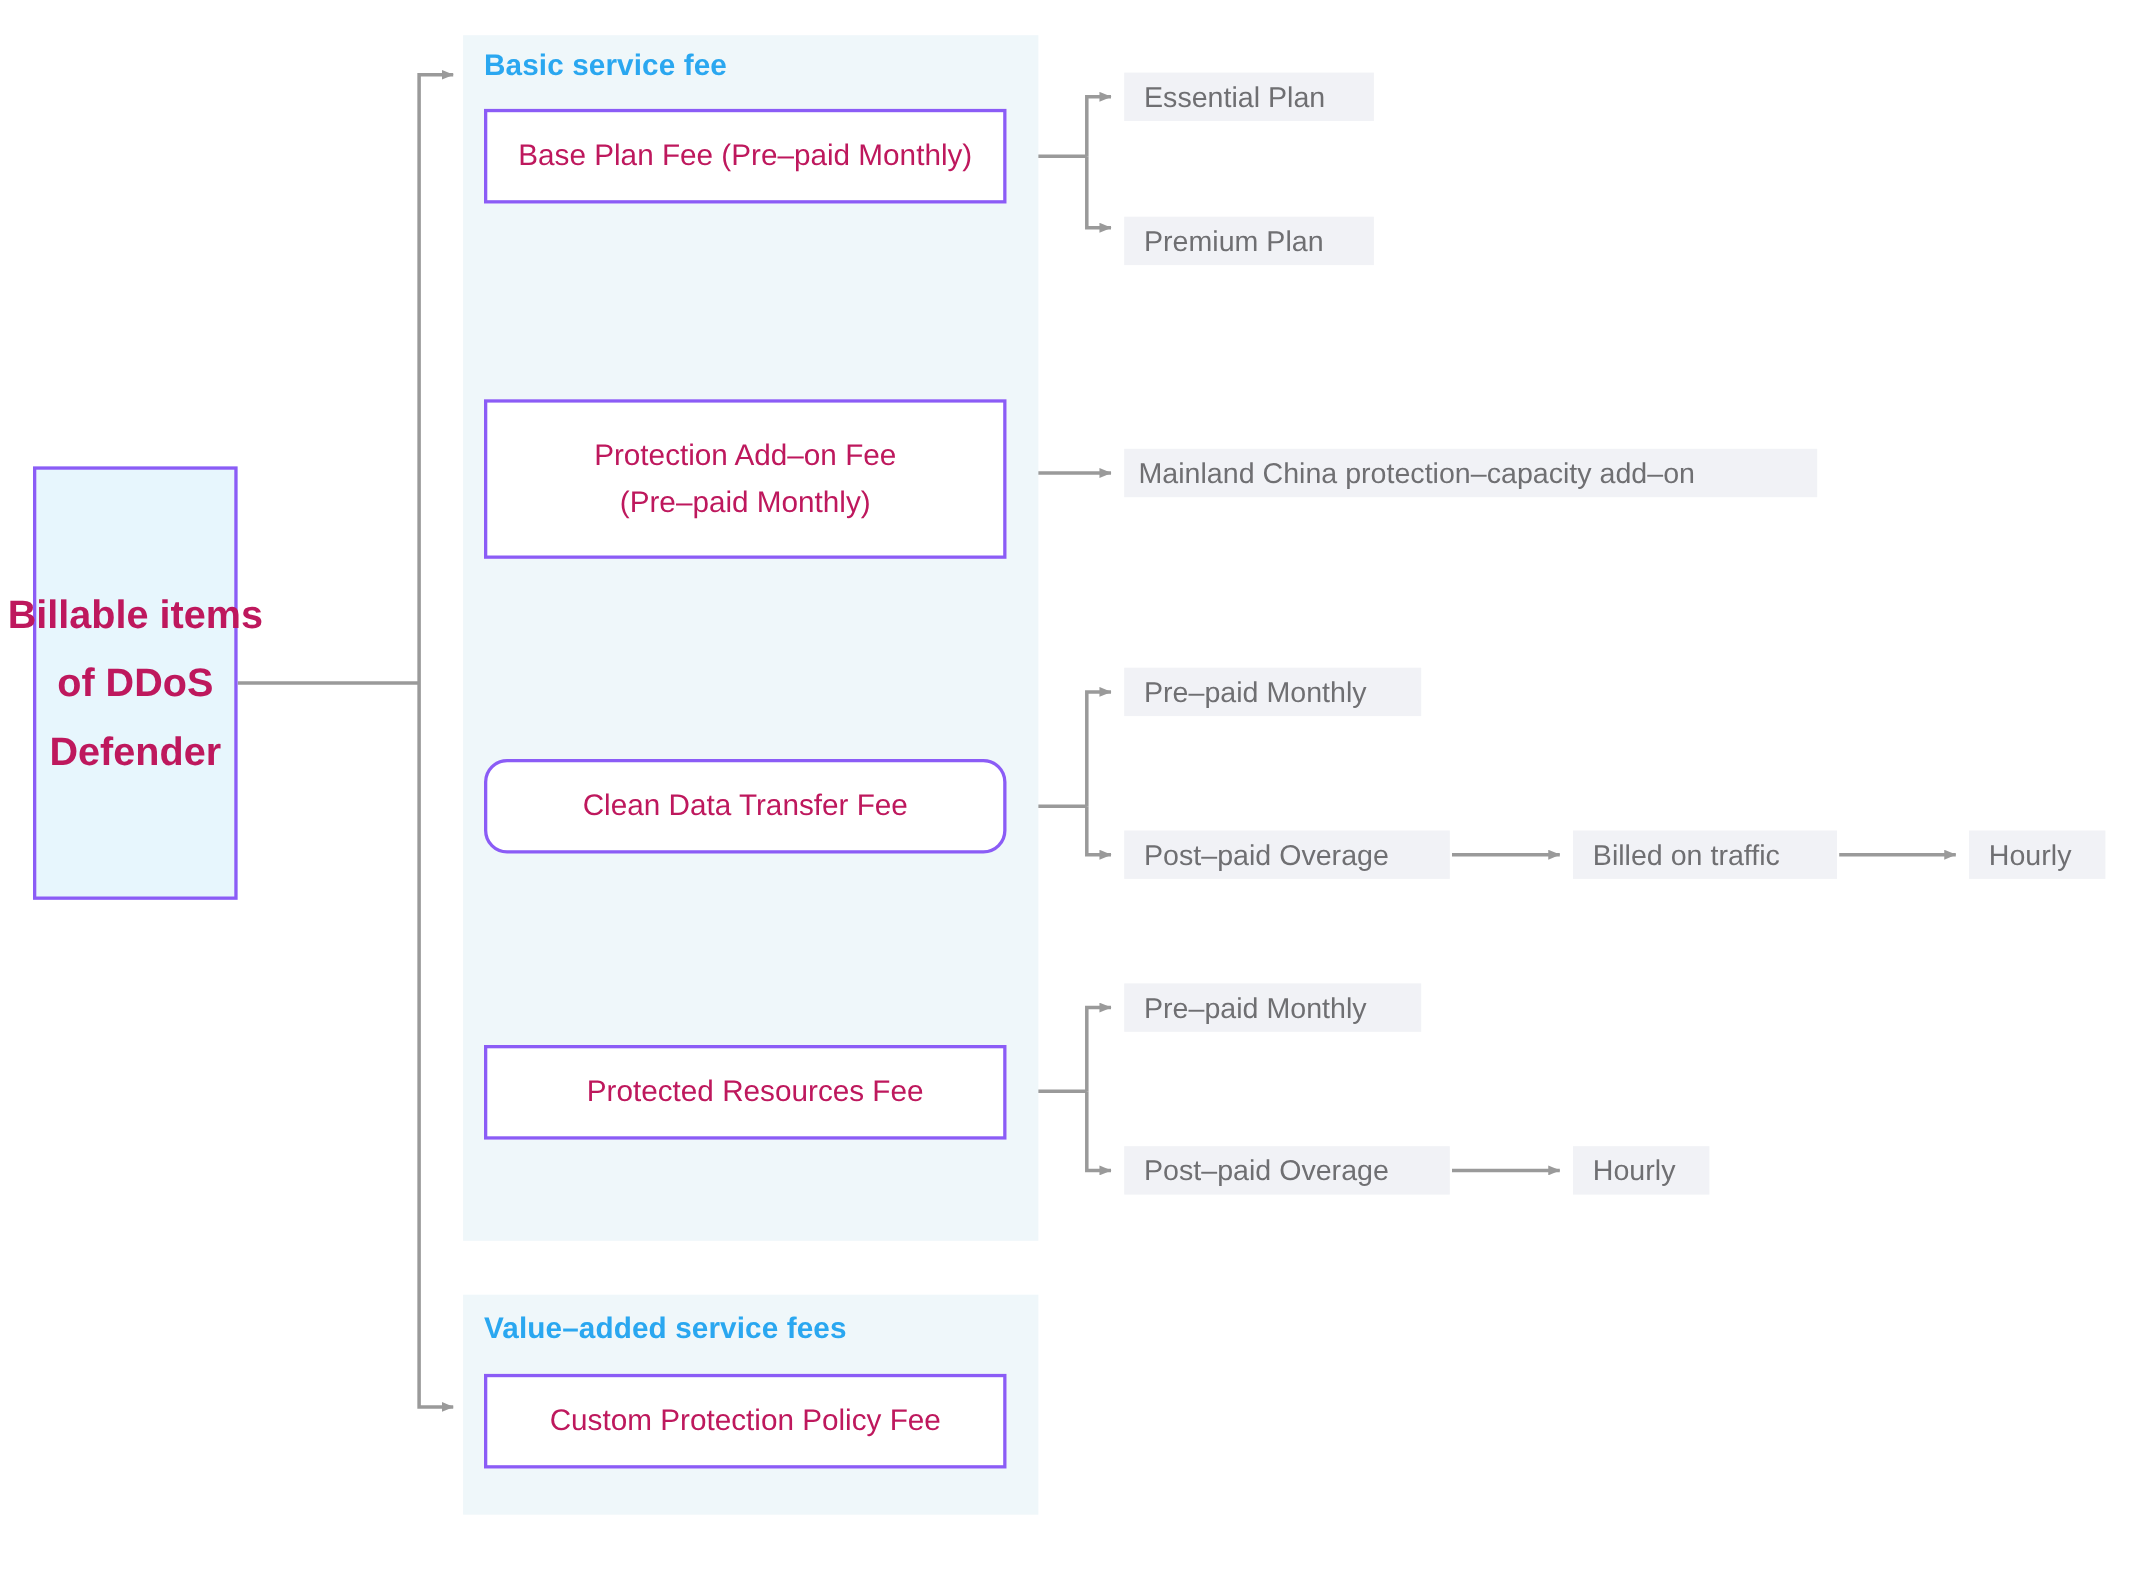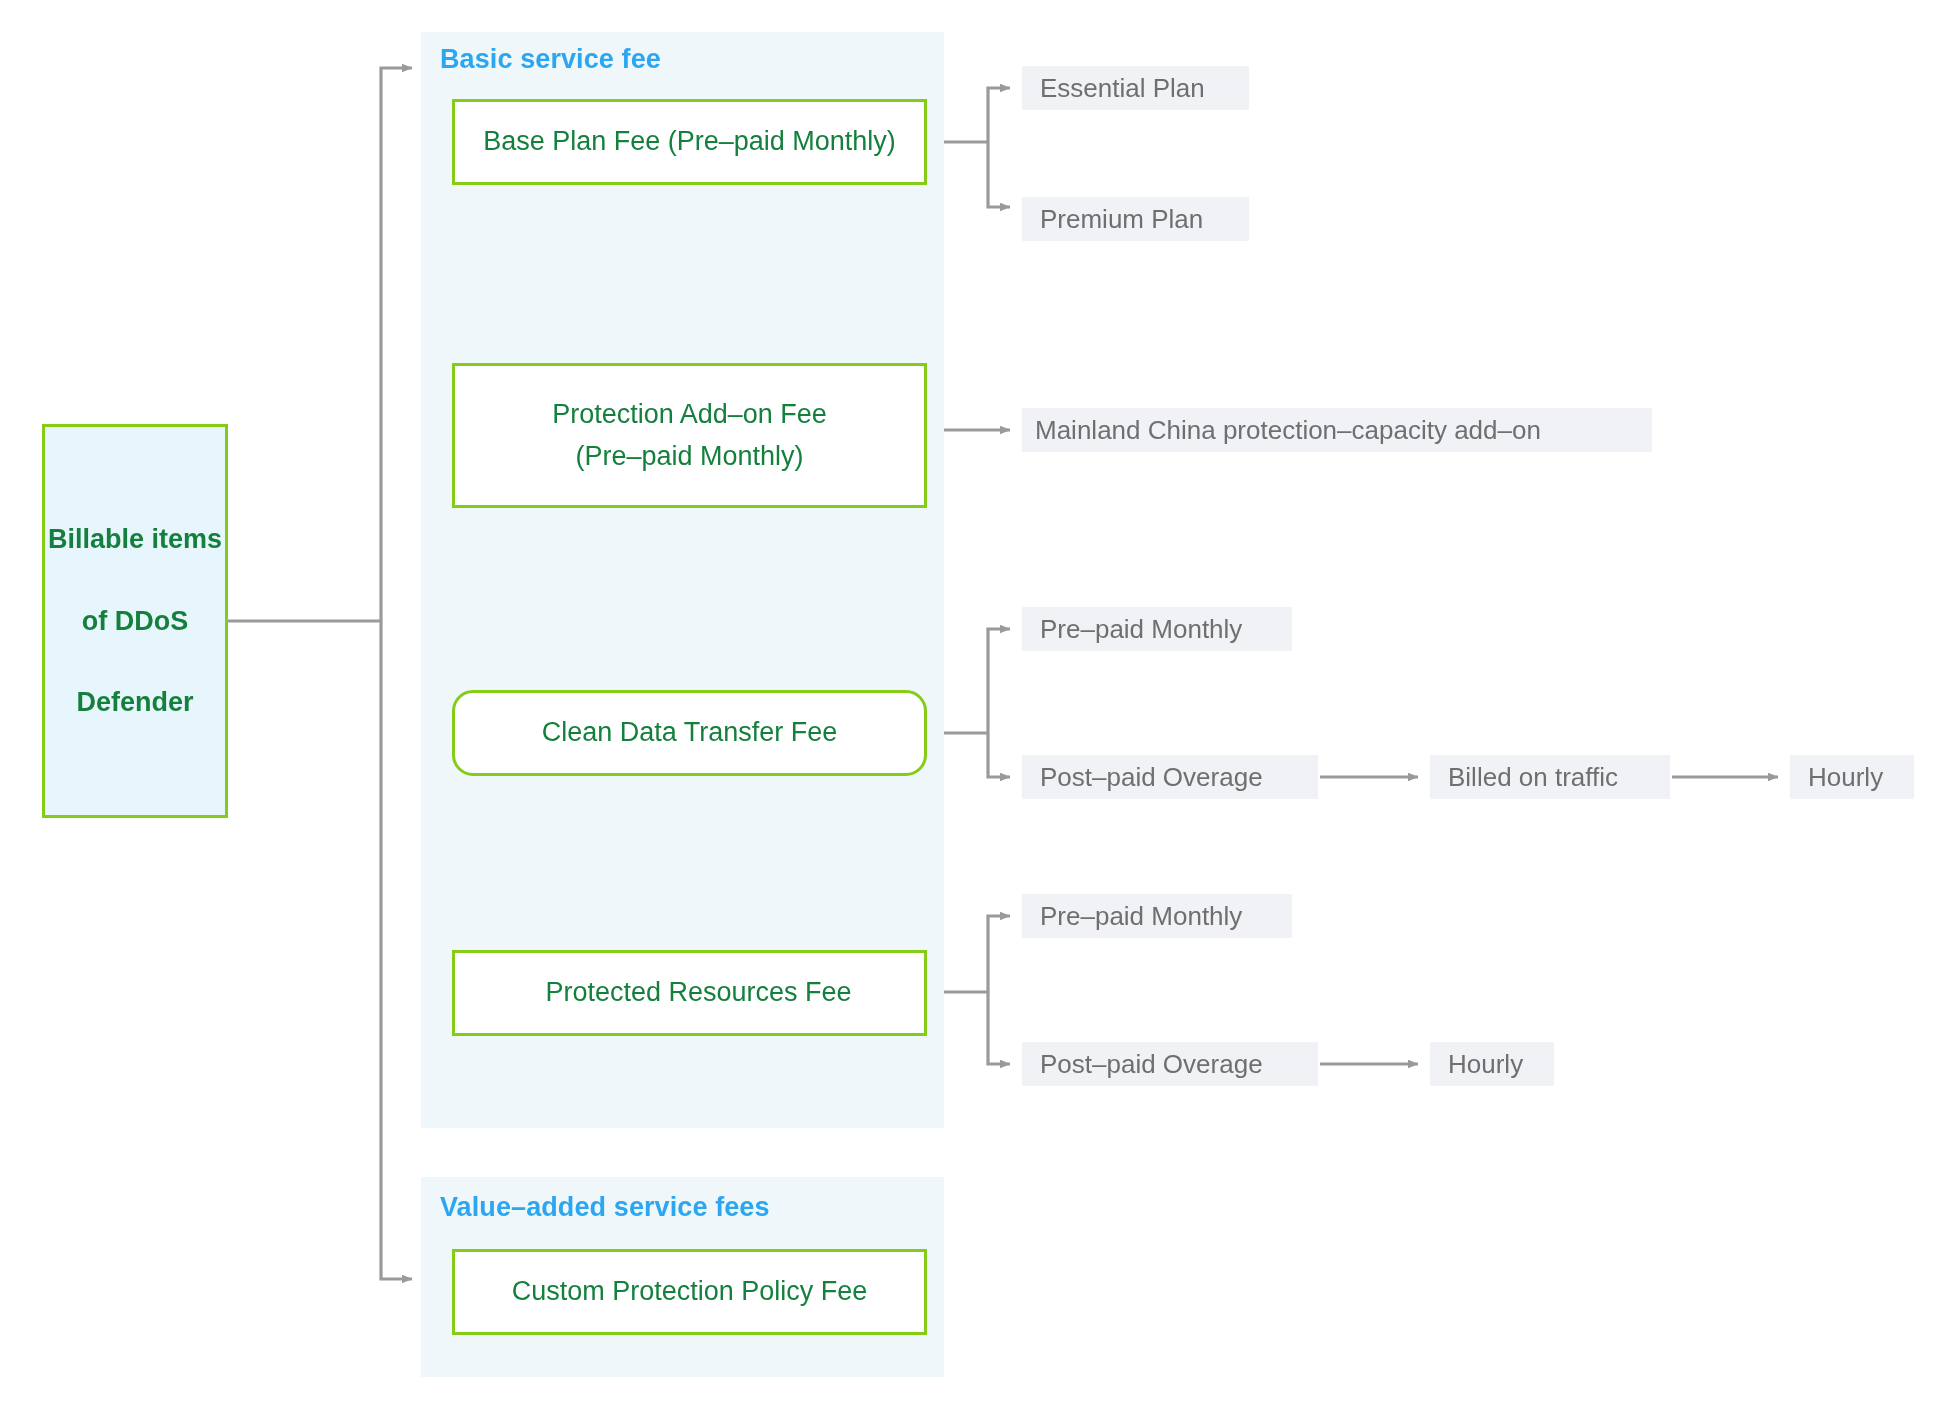--- a/index.html
+++ b/index.html
@@ -31,38 +31,36 @@
     color: #2aa7f0;
     font-size: 27px;
     font-weight: bold;
     letter-spacing: .1px;
     white-space: nowrap;
   }
 
   .node {
     position: absolute;
     background: #ffffff;
-    border: 3px solid #84cc16;
+    border: 3px solid #8b5cf6;
     display: flex;
     flex-direction: column;
     align-items: center;
     justify-content: center;
-    color: #15803d;
+    color: #be185d;
     font-size: 27px;
     line-height: 1.55;
     text-align: center;
     white-space: nowrap;
-    margin-left: 12px;
   }
   .node.root {
     background: #e7f6fd;
     font-weight: bold;
-    font-size: 27px;
+    font-size: 36px;
     line-height: 1.72;
-    gap: 35px;
   }
 
   .chip {
     position: absolute;
     background: #f1f2f6;
     color: #6f6f72;
     font-size: 26px;
     display: flex;
     align-items: center;
     justify-content: flex-start;

